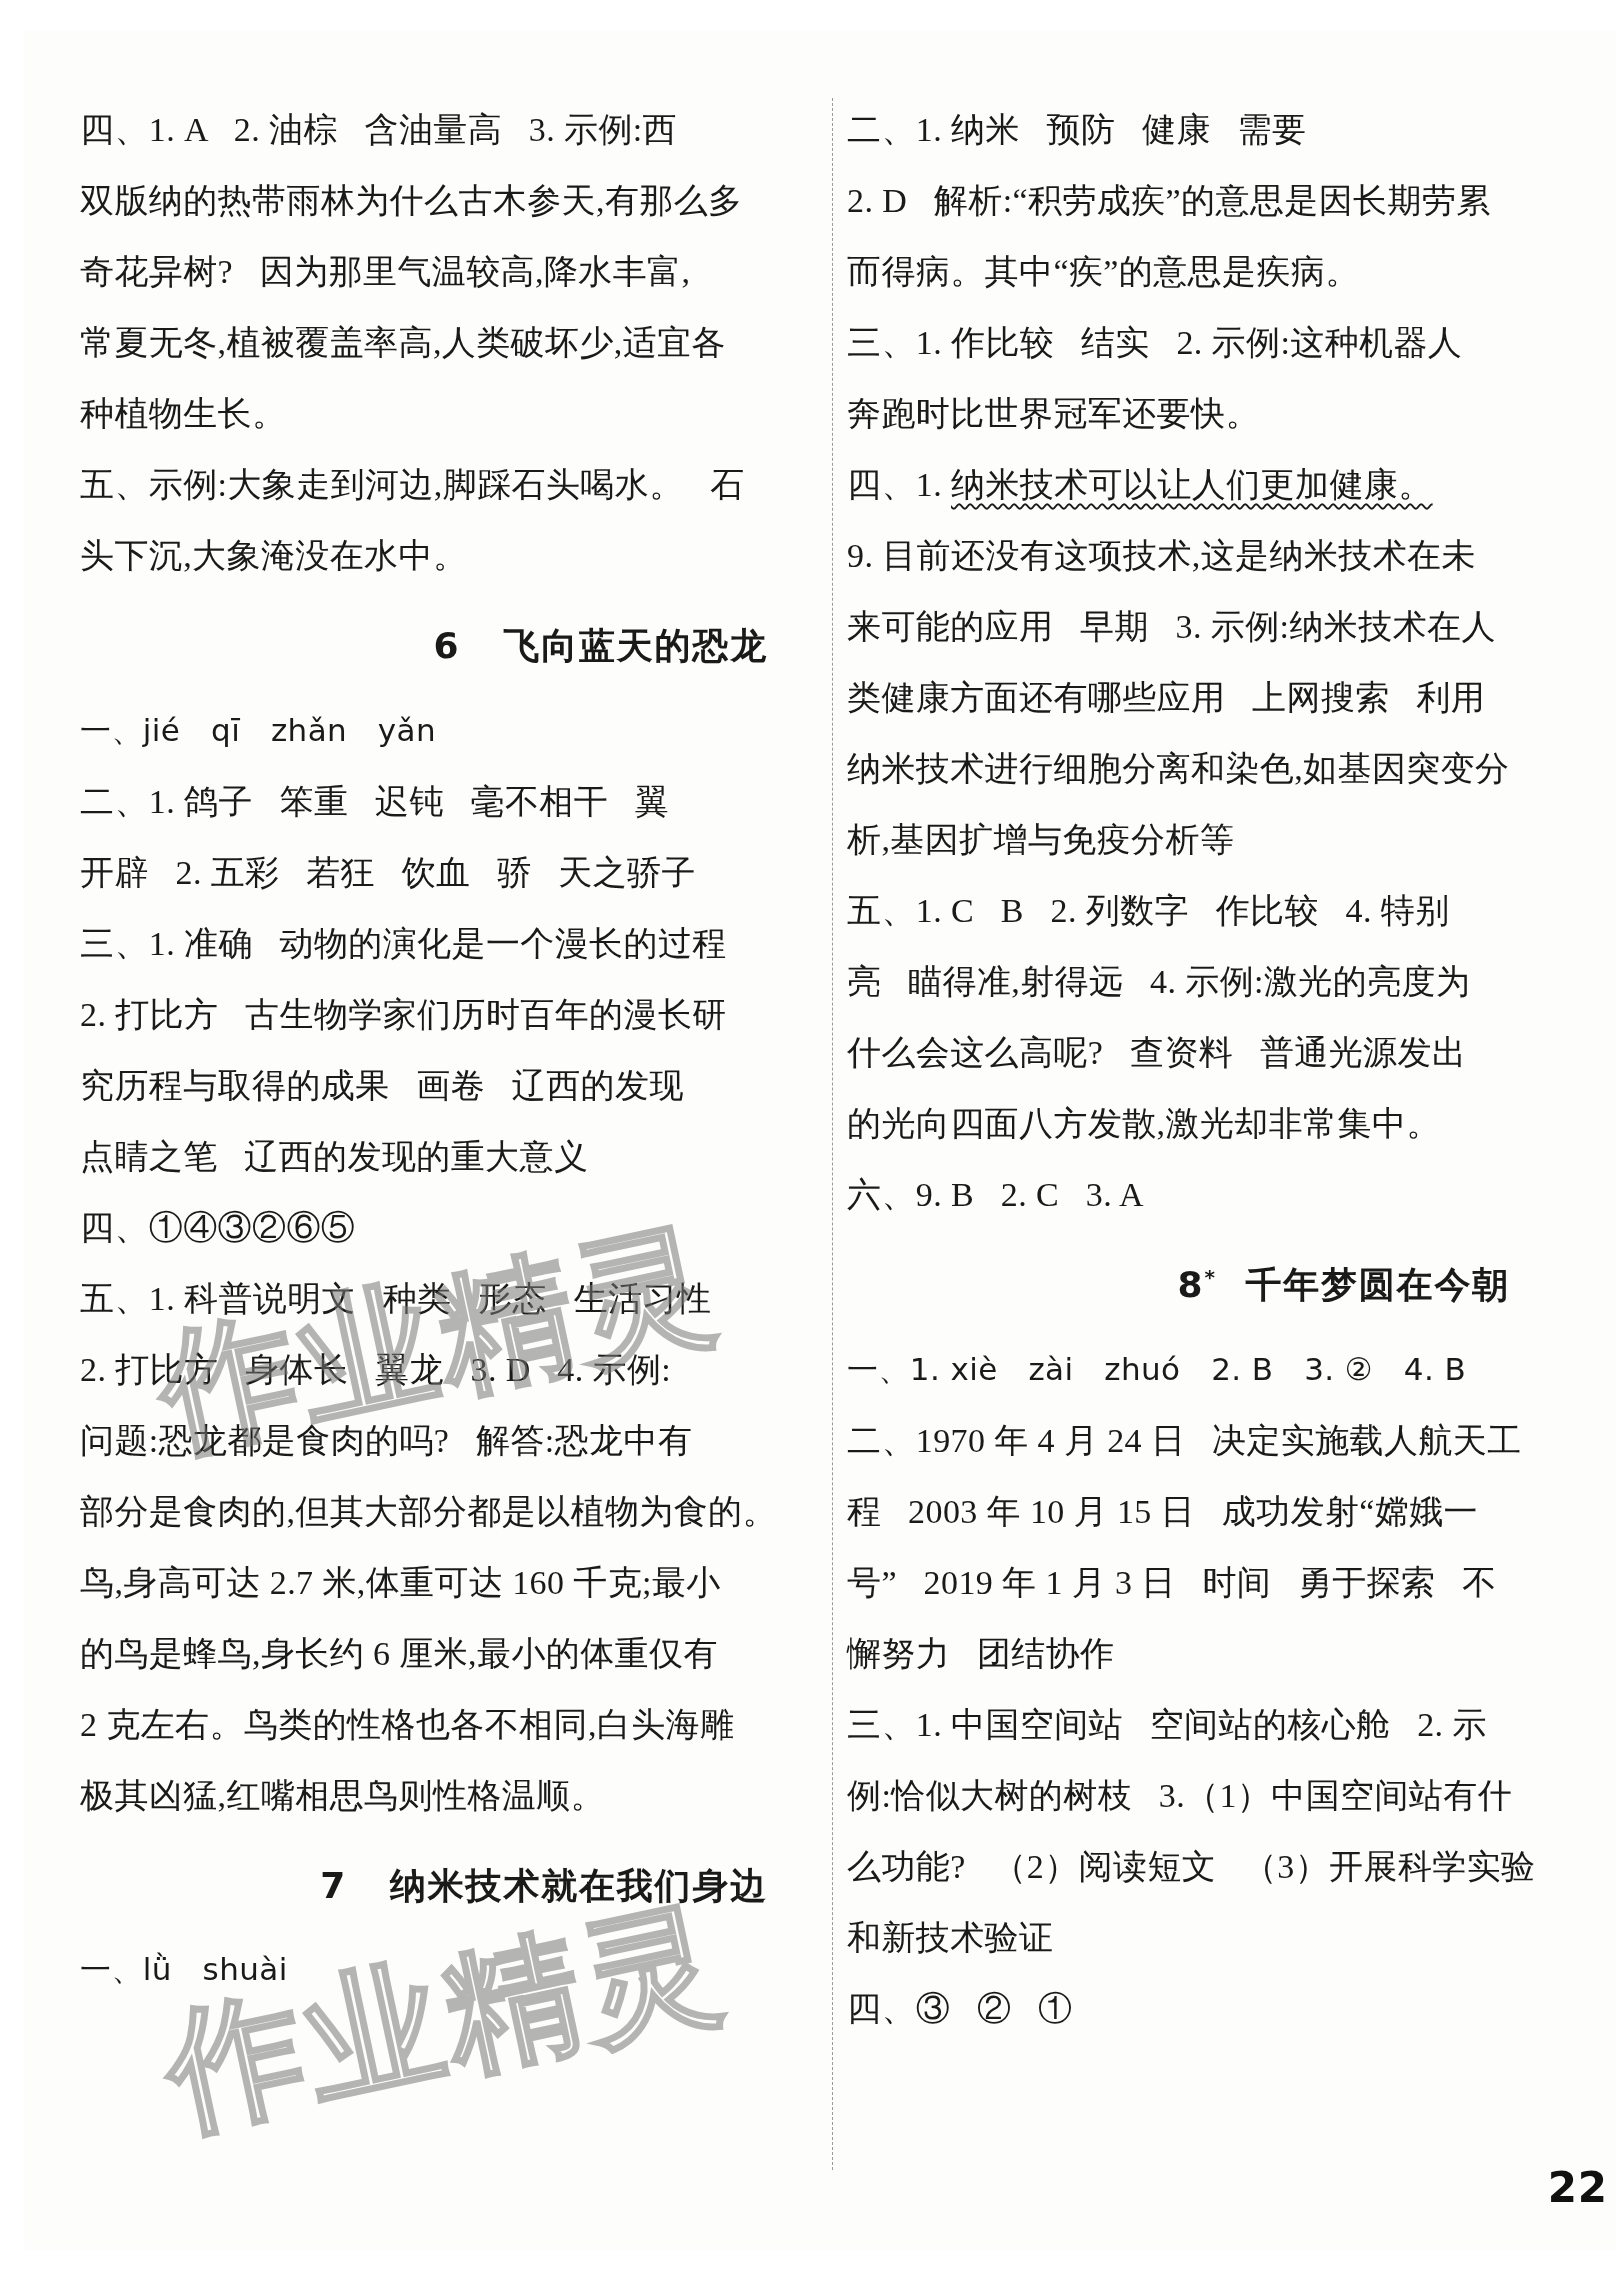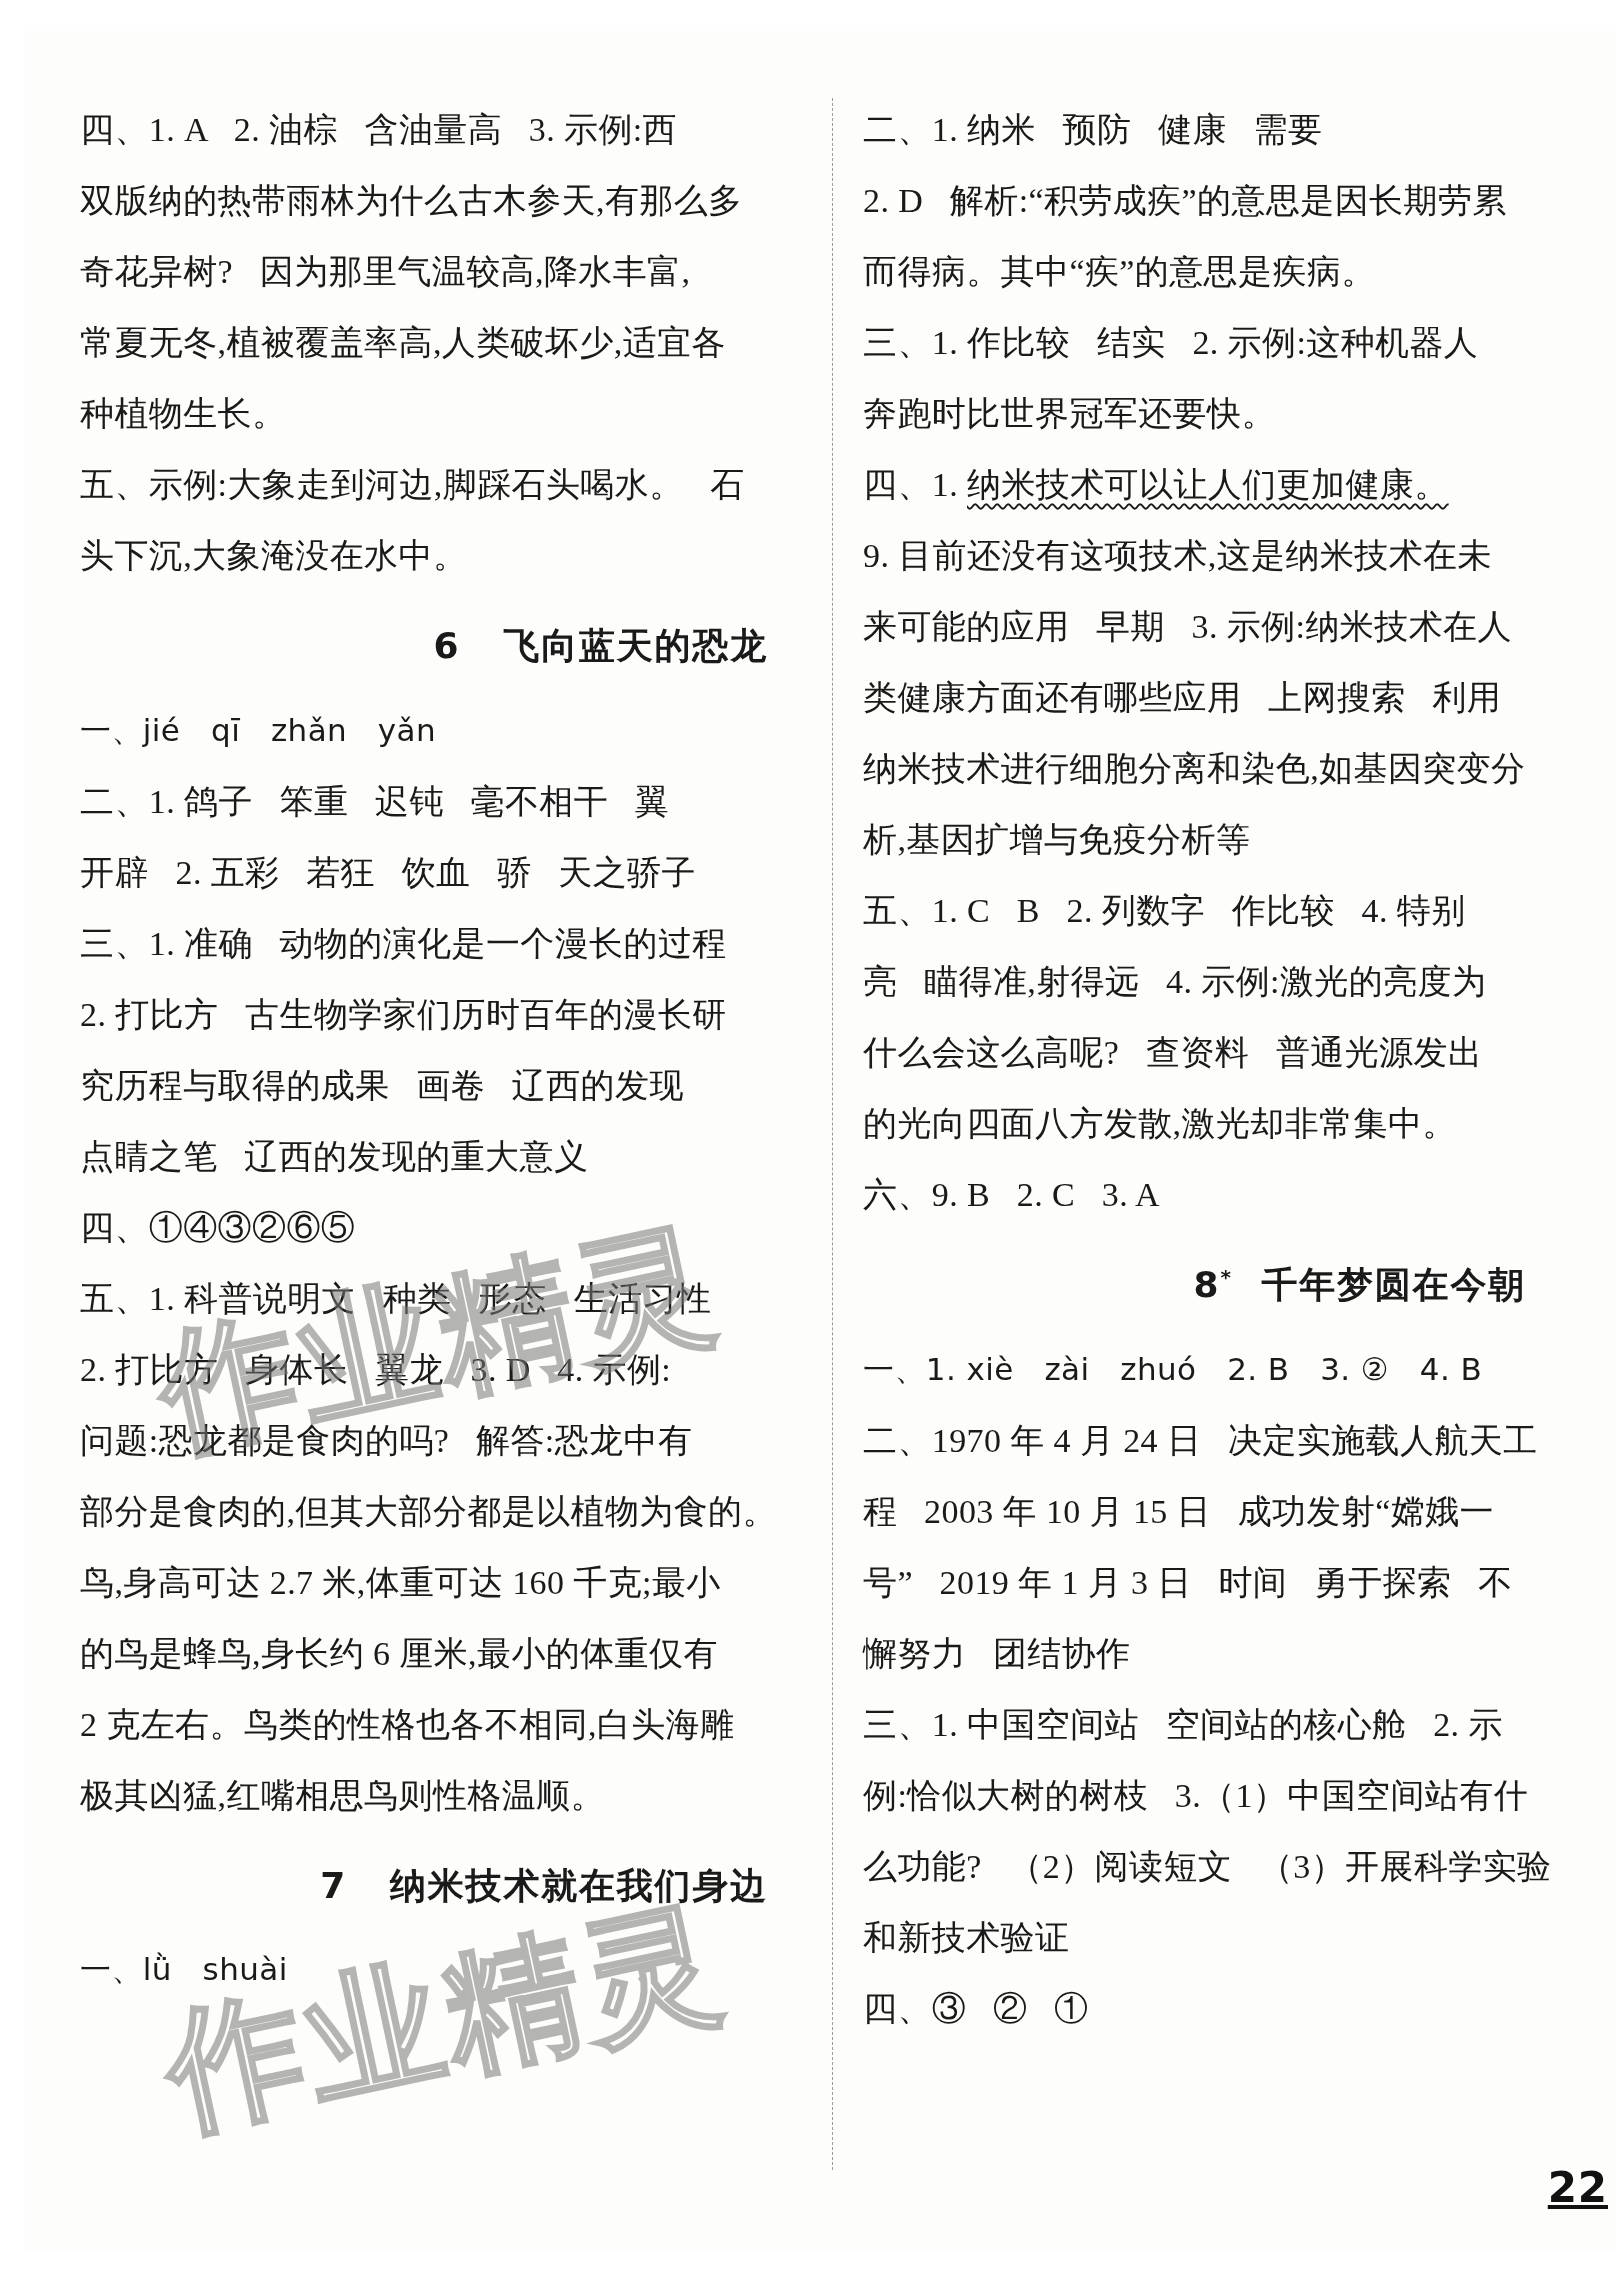--- a/index.html
+++ b/index.html
@@ -18,21 +18,21 @@
   
   .scan-edge-left  { position:absolute; left:0;  top:0; width:23.5px;  height:100%; background:#ffffff; }
   .scan-edge-top   { position:absolute; left:0;  top:0; width:100%;  height:31px; background:#ffffff; }
   .scan-edge-bottom{ position:absolute; left:0;  bottom:0; width:100%; height:27px; background:#ffffff; }
 
   .columns {
     position:absolute;
     left:80px; top:94px;
     width:1484px; height:2053px;
     display:flex;
-    gap:16px;
+    gap:0px;
   }
   .col {
     width:715px;
     box-sizing:border-box;
   }
   .col-left  { padding-right:27px; }
   .col-right { padding-left:52px; }
 
   .divider {
     position:absolute;
@@ -91,21 +91,20 @@
   .wm-2 { left:163px; top:1927px; transform:rotate(-12deg); }
 
   .page-number {
     position:absolute;
     right:9px; bottom:65px;
     font-family:"DejaVu Sans","Liberation Sans",sans-serif;
     font-weight:bold;
     font-size:42px;
     color:#111;
     letter-spacing:0.9px;
-    text-decoration:underline;
   }
 </style>
 </head>
 <body>
 
 <div class="page">
 
   <div class="scan-edge-left"></div>
   <div class="scan-edge-top"></div>
   <div class="scan-edge-bottom"></div>

